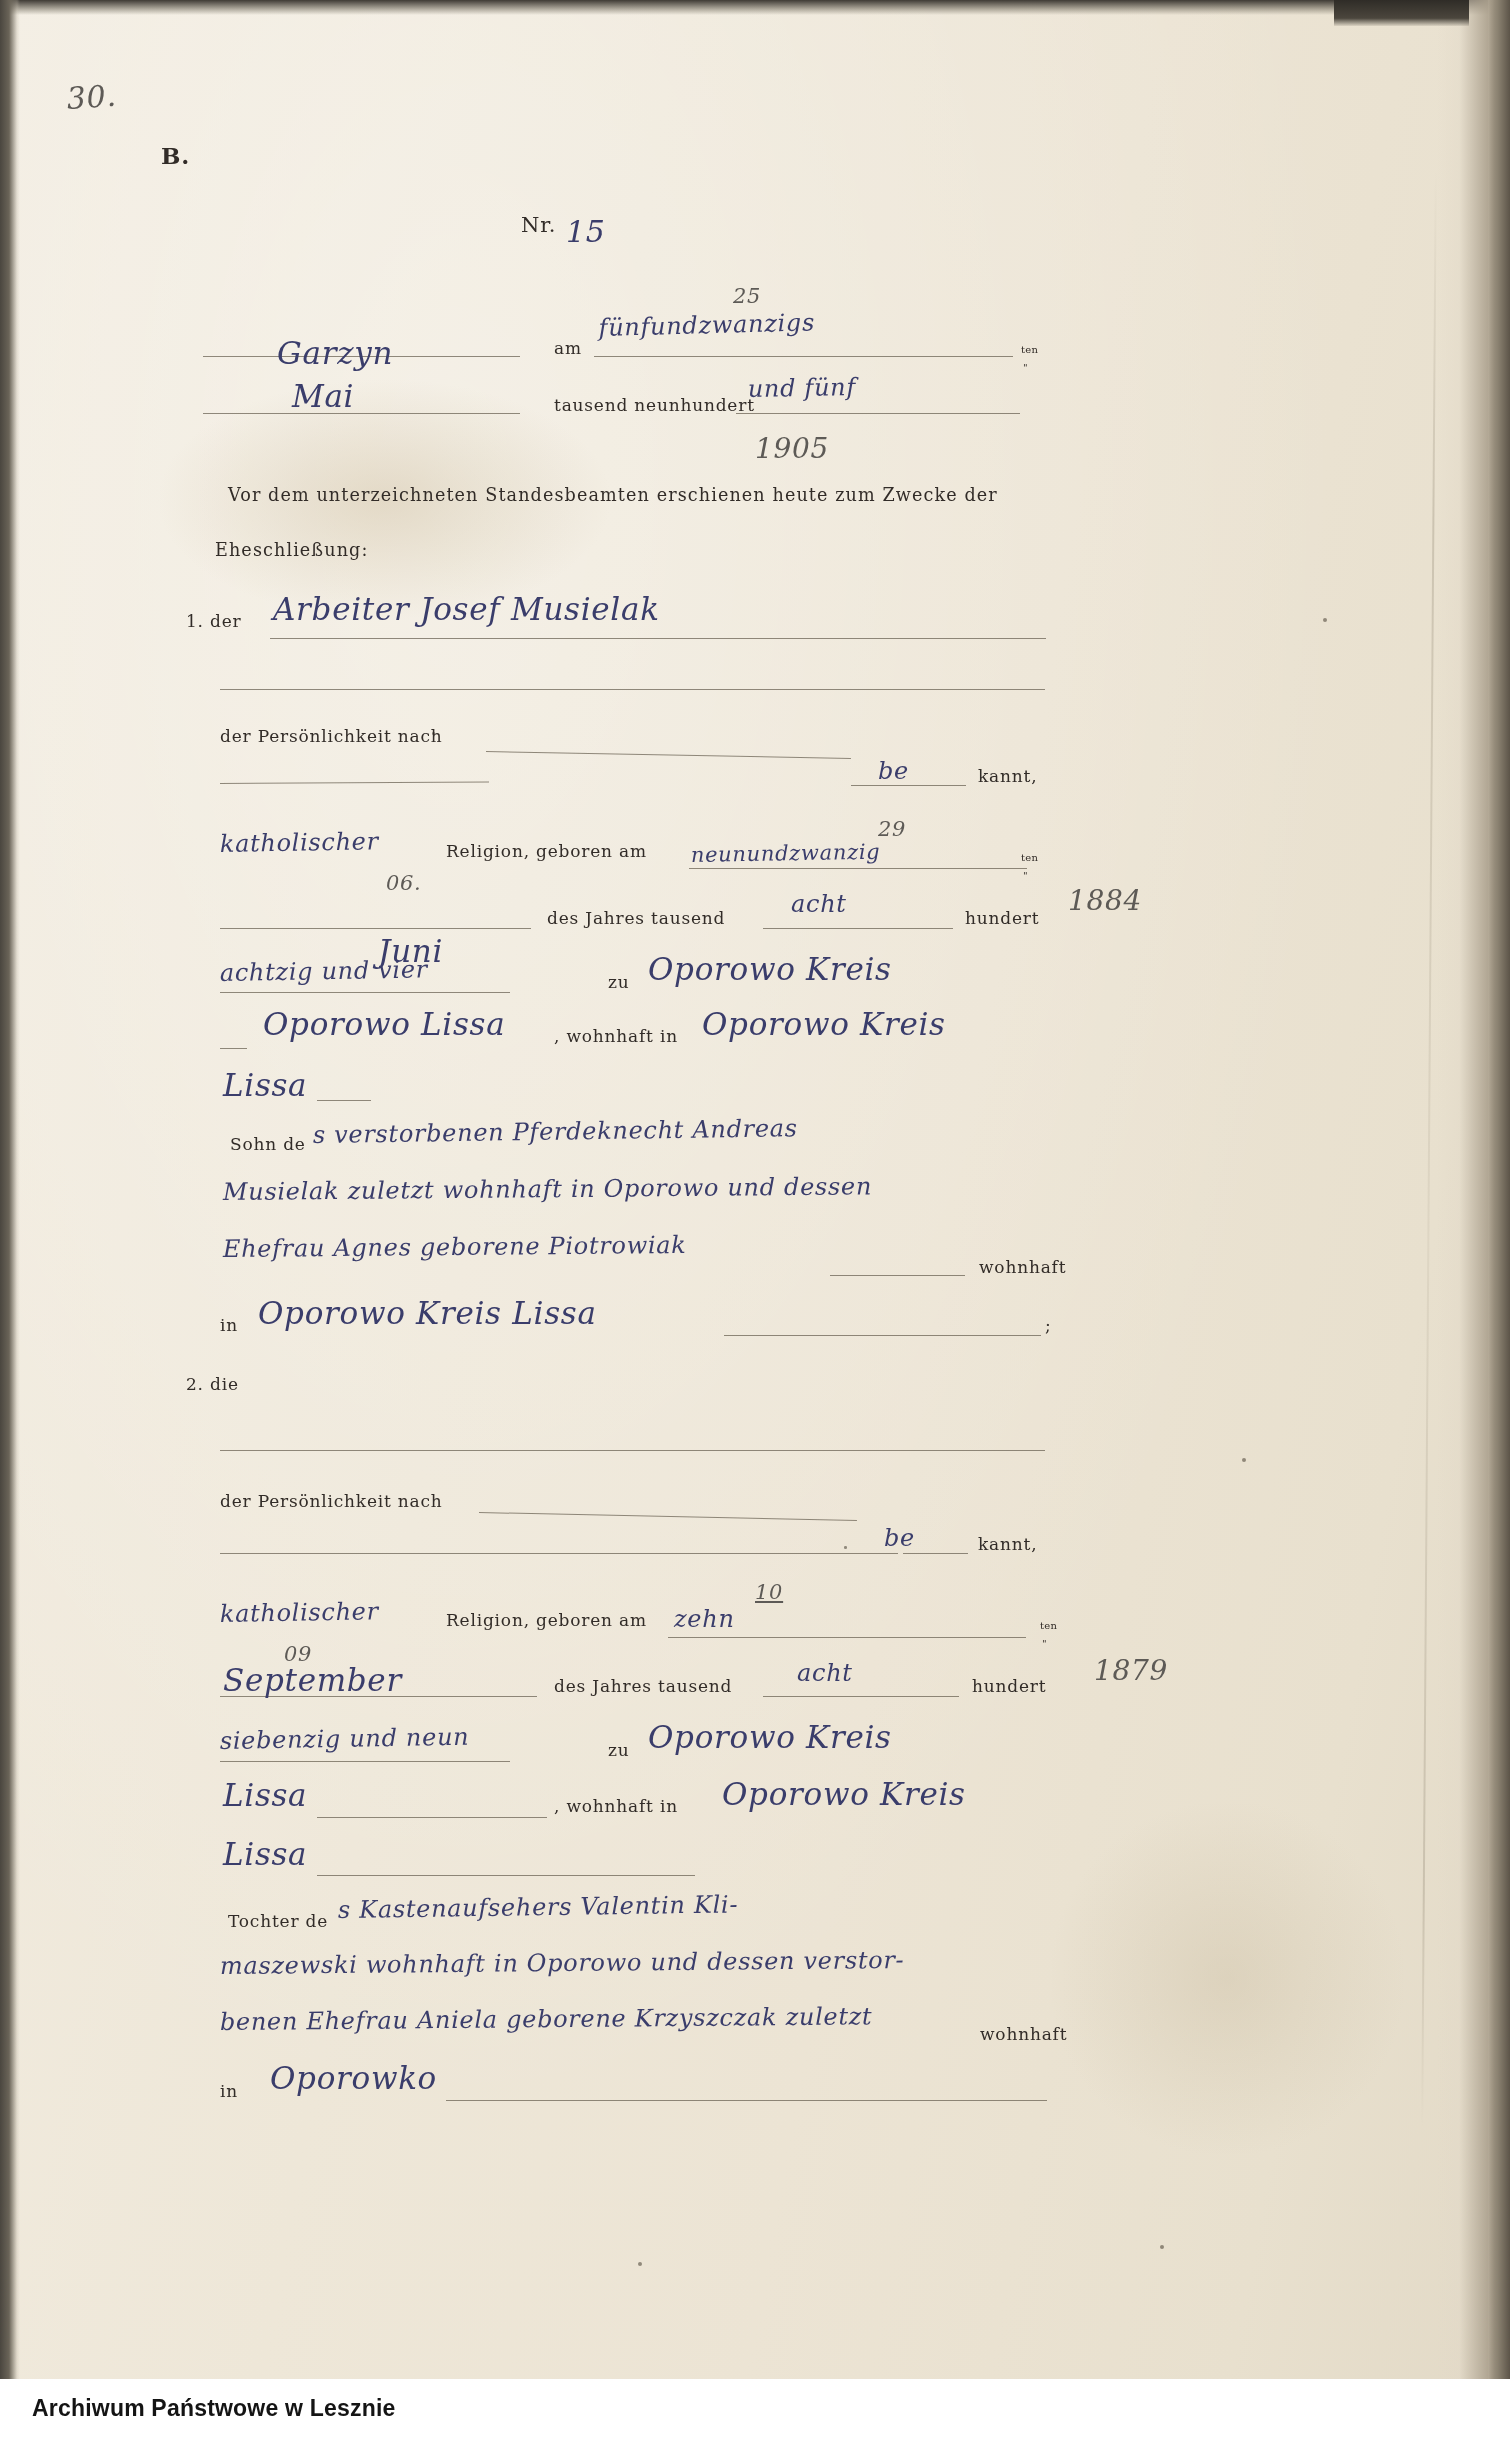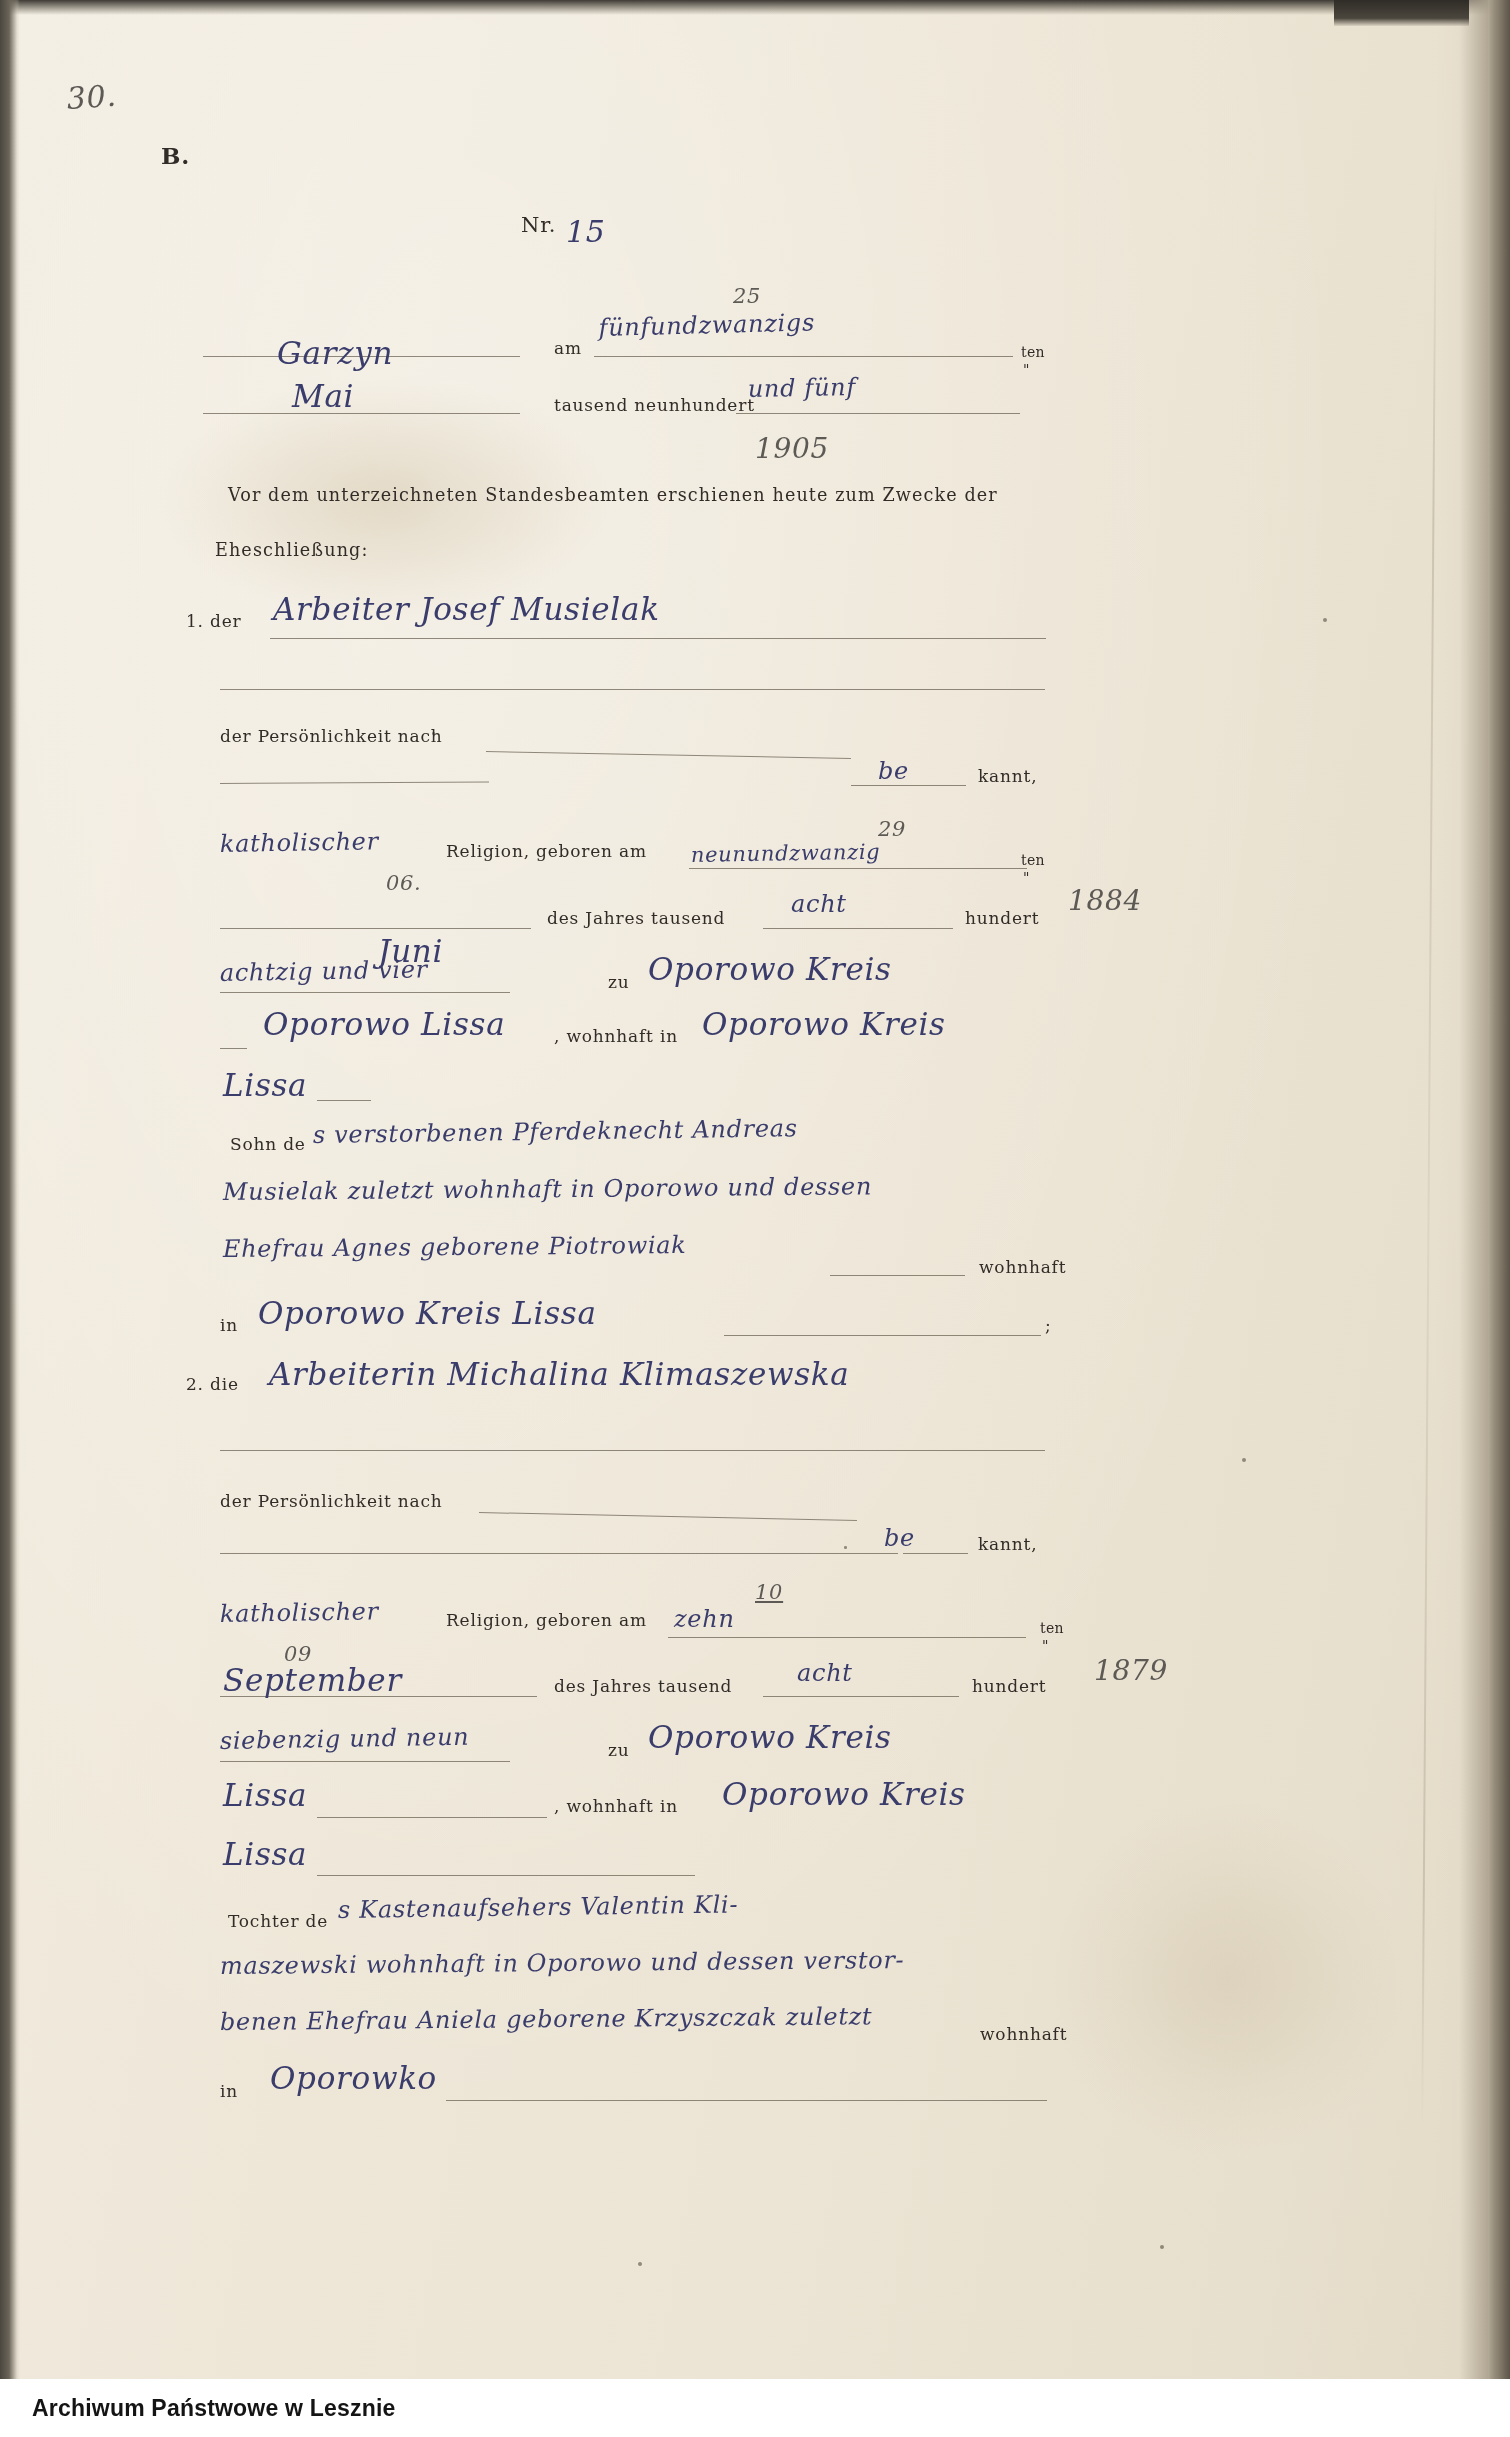--- a/index.html
+++ b/index.html
@@ -80,21 +80,21 @@
 
   
   .printed {
     position: absolute;
     color: #322c28;
     font-family: "DejaVu Serif", serif;
     font-size: 17px;
     letter-spacing: 0.8px;
     white-space: nowrap;
   }
-  .printed.tiny { font-size: 14px; letter-spacing: 0.3px; }
+  .printed.tiny { font-size: 10px; letter-spacing: 0.3px; }
   .printed.bold { font-weight: bold; }
 
   
   .hand {
     position: absolute;
     color: #3a3d6b;
     font-family: "DejaVu Serif", serif;
     font-style: italic;
     font-size: 27px;
     letter-spacing: 0.7px;
@@ -239,21 +239,20 @@
   <div class="hand md" style="left:223px; top:1235px; transform:rotate(-0.5deg);">Ehefrau Agnes geborene Piotrowiak</div>
   <div class="rule" style="left:830px; top:1275px; width:135px;"></div>
   <div class="printed" style="left:979px; top:1257px;">wohnhaft</div>
 
   <div class="printed" style="left:220px; top:1315px;">in</div>
   <div class="hand lg" style="left:258px; top:1295px;">Oporowo Kreis Lissa</div>
   <div class="rule" style="left:724px; top:1335px; width:317px;"></div>
   <div class="printed" style="left:1045px; top:1315px;">;</div>
 
   <div class="printed" style="left:186px; top:1374px;">2. die</div>
-  <div class="hand lg" style="left:269px; top:1356px;">Arbeiterin Michalina Klimaszewska</div>
   <div class="rule" style="left:220px; top:1450px; width:825px;"></div>
 
   <div class="printed" style="left:220px; top:1491px;">der Persönlichkeit nach</div>
   <div class="rule diag" style="left:479px; top:1512px; width:378px; transform:rotate(1.2deg);"></div>
   <div class="rule" style="left:220px; top:1553px; width:678px;"></div>
   <div class="rule" style="left:903px; top:1553px; width:65px;"></div>
   <div class="hand md" style="left:884px; top:1524px;">be</div>
   <div class="printed" style="left:978px; top:1534px;">kannt,</div>
 
   <div class="hand md" style="left:220px; top:1600px; transform:rotate(-1deg);">katholischer</div>

